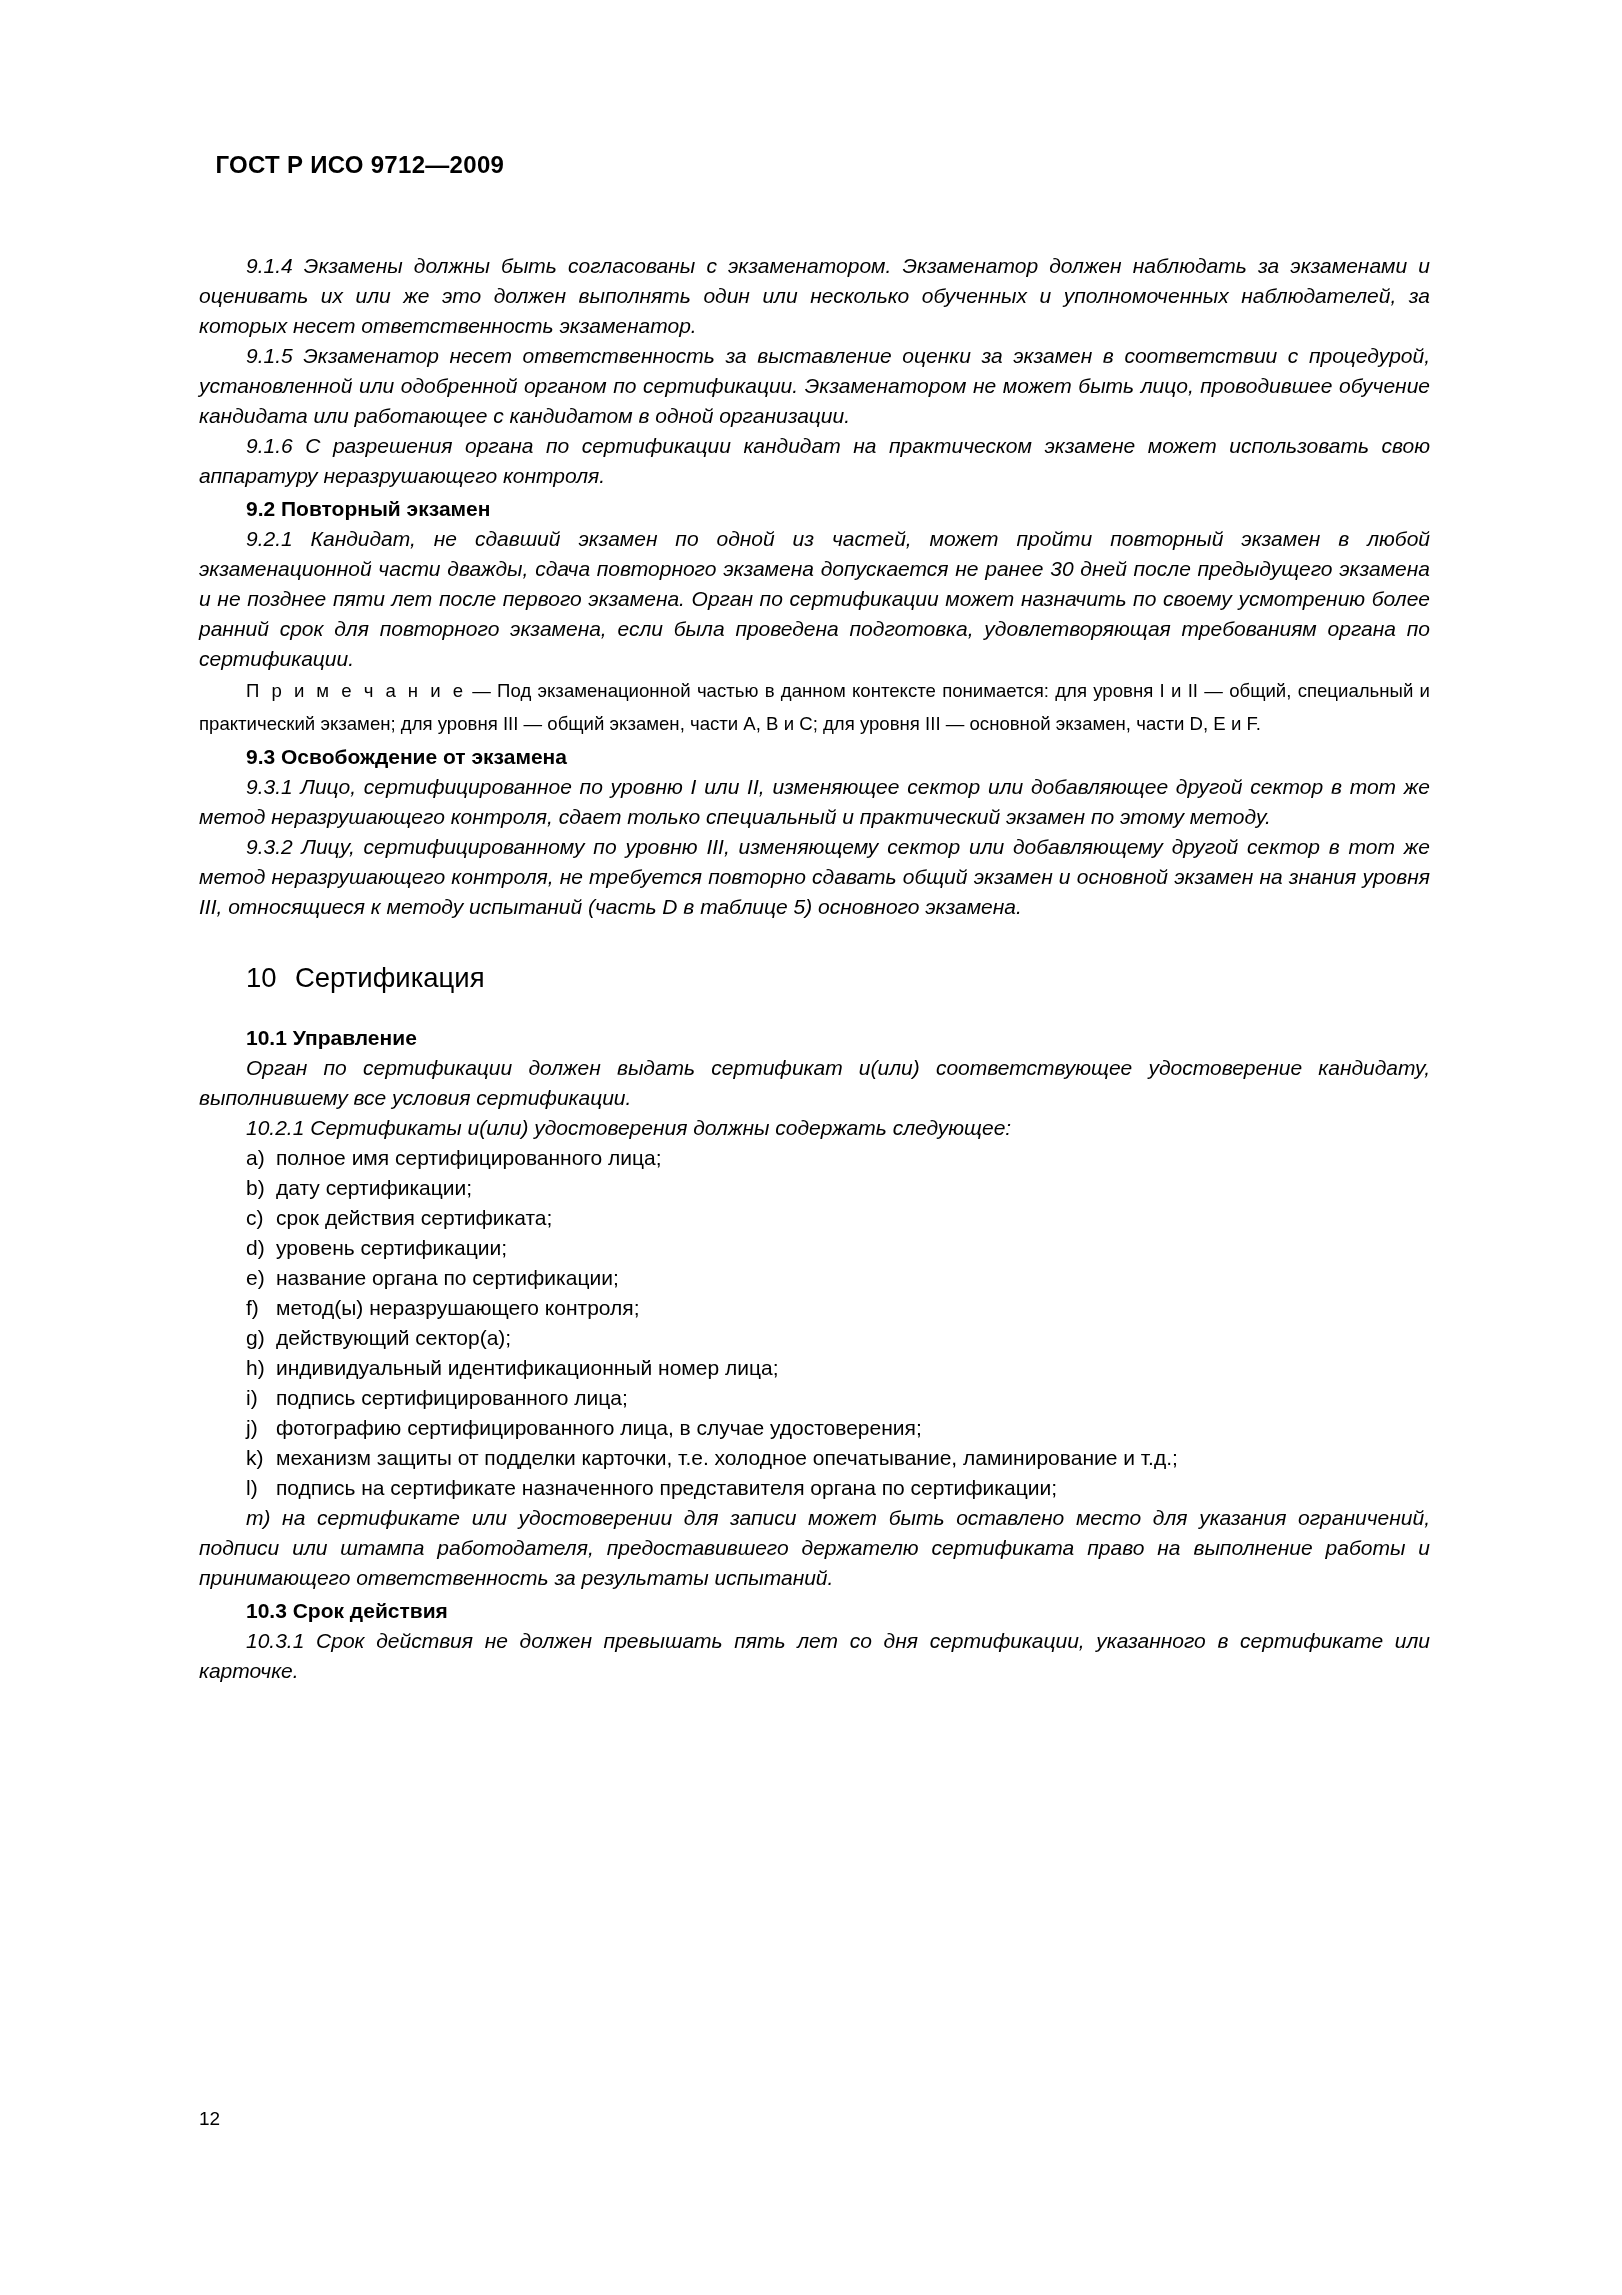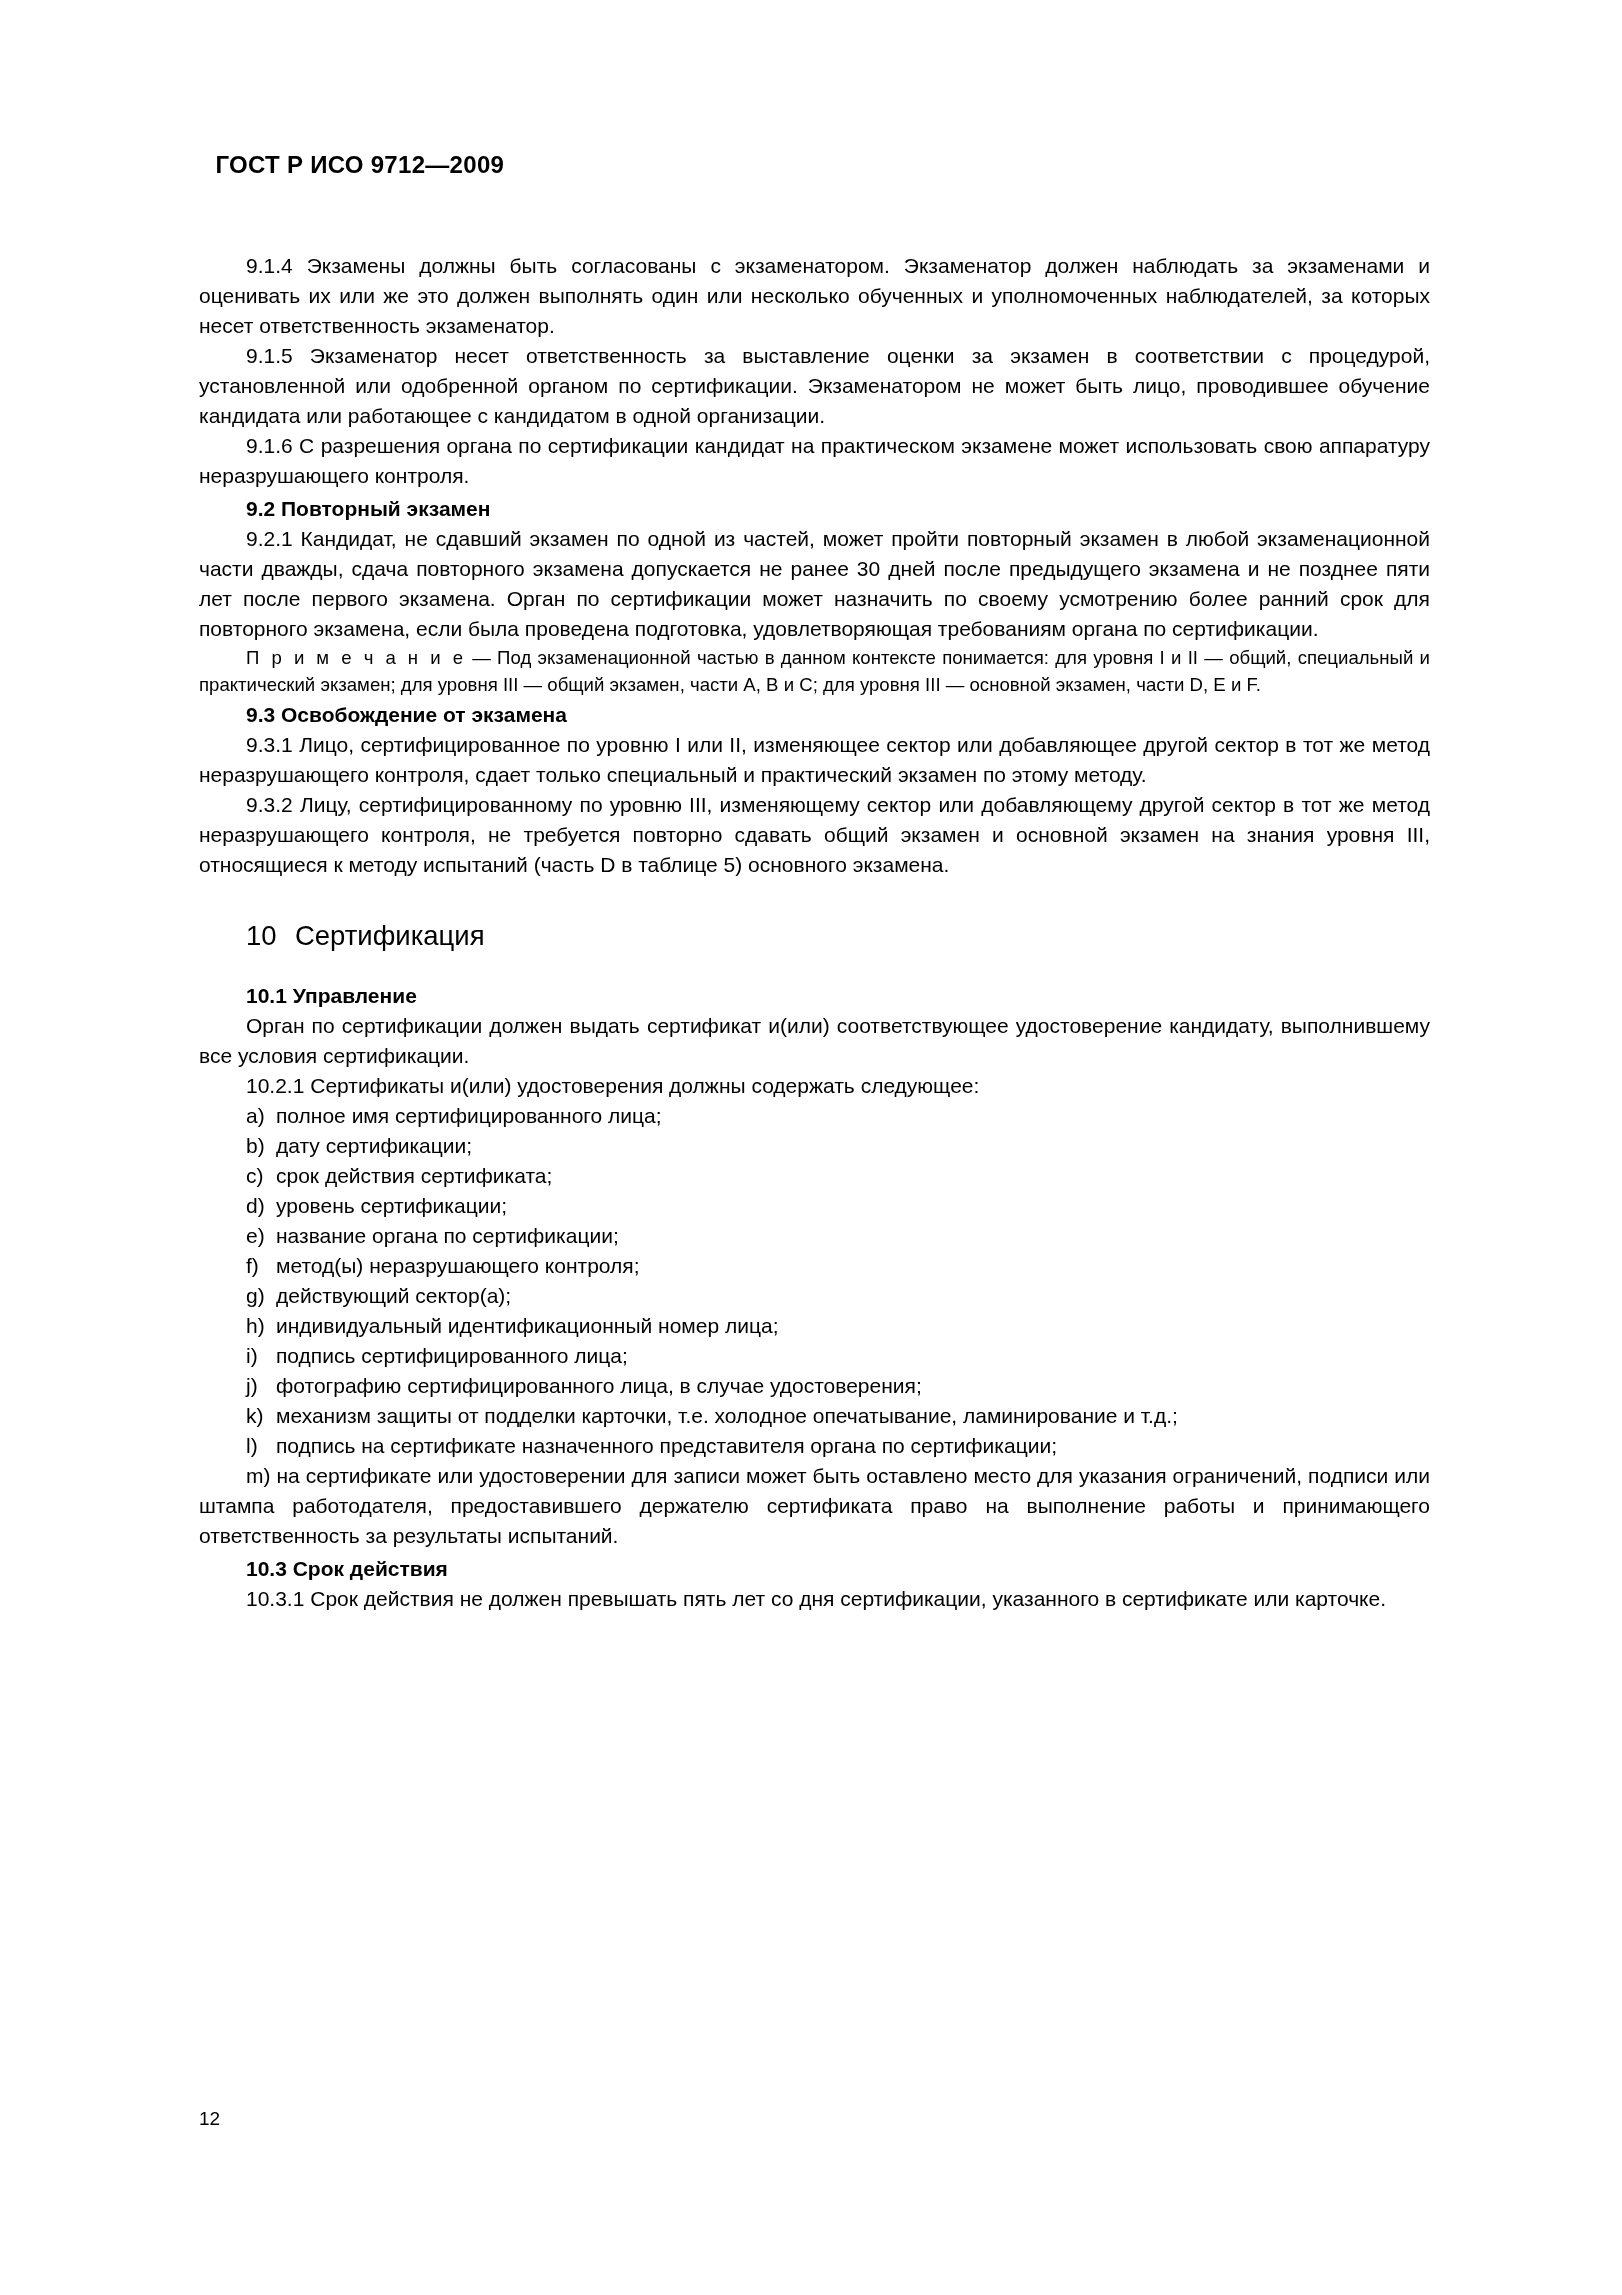--- a/index.html
+++ b/index.html
@@ -32,29 +32,30 @@
     font-size: 21px;
     line-height: 30px;
     text-align: justify;
     text-justify: inter-word;
   }
   p {
     margin: 0;
   }
   .para {
     text-indent: 47px;
+    font-style: italic;
   }
   .heading-sub {
     font-weight: bold;
     text-indent: 47px;
     margin-top: 2.6px;
   }
   .note {
     font-size: 18.6px;
-    line-height: 27px;
+    line-height: 33px;
     text-align: justify;
     text-indent: 47px;
   }
   .note .spaced {
     letter-spacing: 2.9px;
   }
   .section-title {
     font-size: 27.5px;
     font-weight: normal;
     margin: 41px 0 30px 47px;

